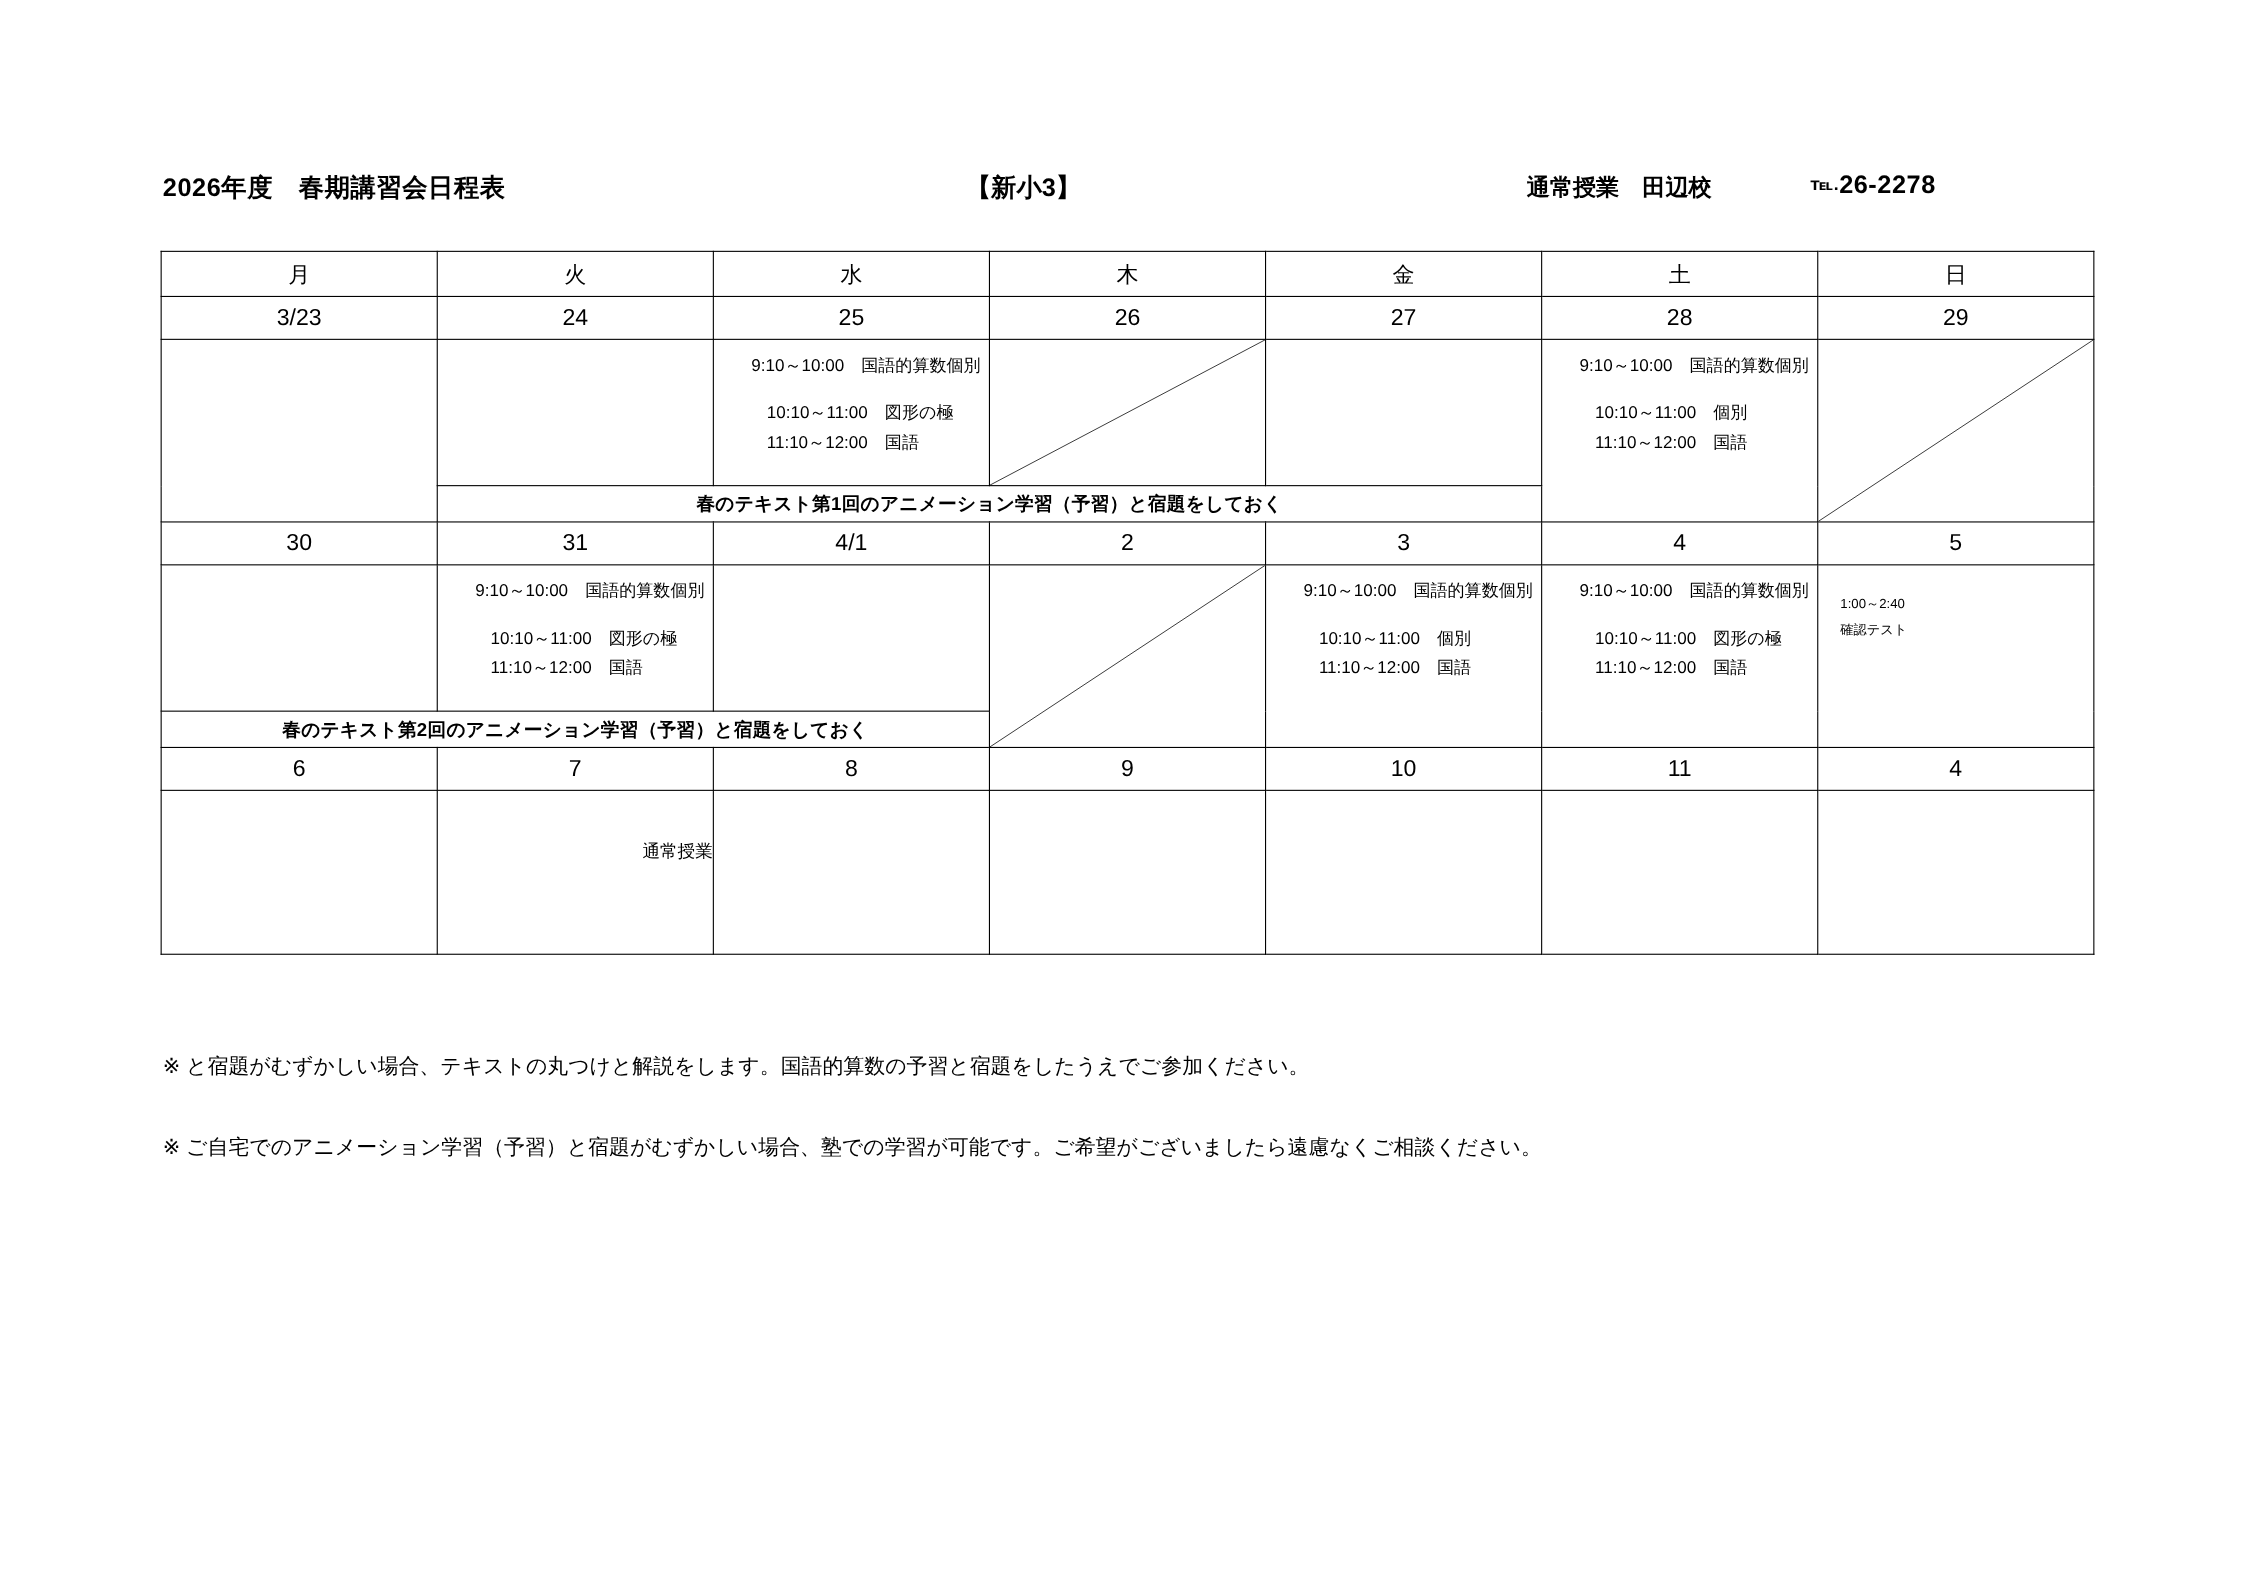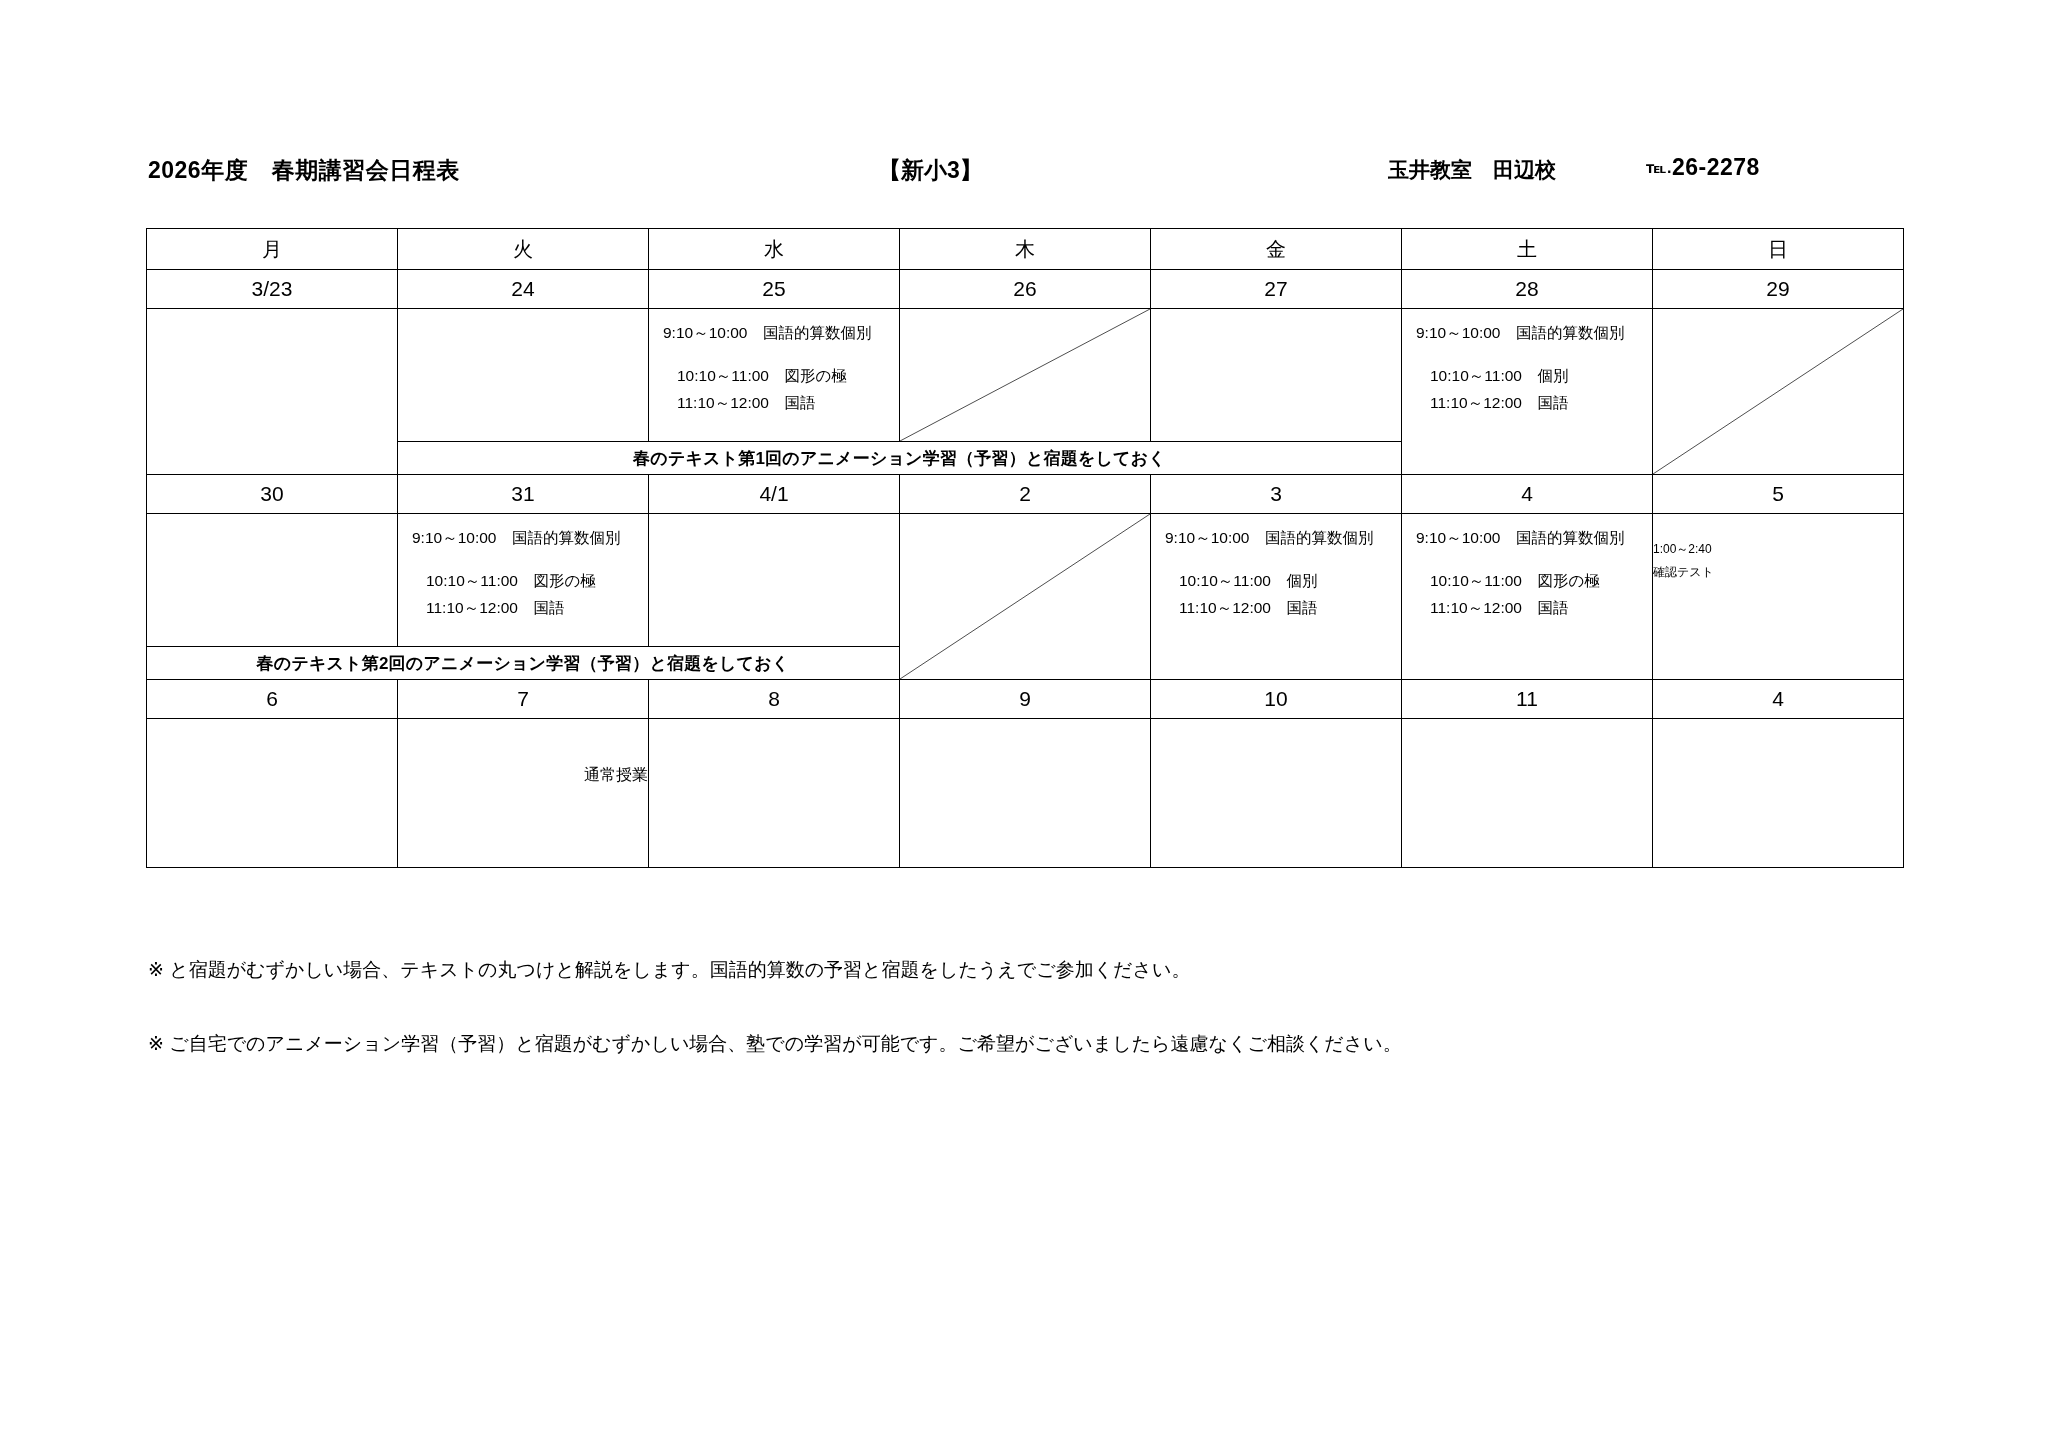--- a/index.html
+++ b/index.html
@@ -99,20 +99,21 @@
   }
   tr.dates td {
     height: 38px;
     text-align: center;
     vertical-align: middle;
     font-size: 21px;
   }
 
   tr.body td {
     height: 132px;
+    padding-left: 20px;
   }
   tr.body.week3 td {
     height: 148px;
   }
 
   .cell-inner {
     padding: 10px 6px 0 6px;
     font-size: 15.5px;
     line-height: 1.75;
     text-align: left;
@@ -174,21 +175,21 @@
   }
 </style>
 </head>
 <body>
 
 <div class="page">
 
   <div class="header">
     <div class="doc-title">2026年度　春期講習会日程表</div>
     <div class="grade-label">【新小3】</div>
-    <div class="branch">玉井教室　田辺校</div>
+    <div class="branch">通常授業　田辺校</div>
     <div class="tel"><span class="tel-mark">℡.</span><span>26-2278</span></div>
   </div>
 
   <div class="cal-wrap">
     <table class="cal">
       <colgroup>
         <col class="col-w">
           <col class="col-w">
           <col class="col-w">
           <col class="col-w">

